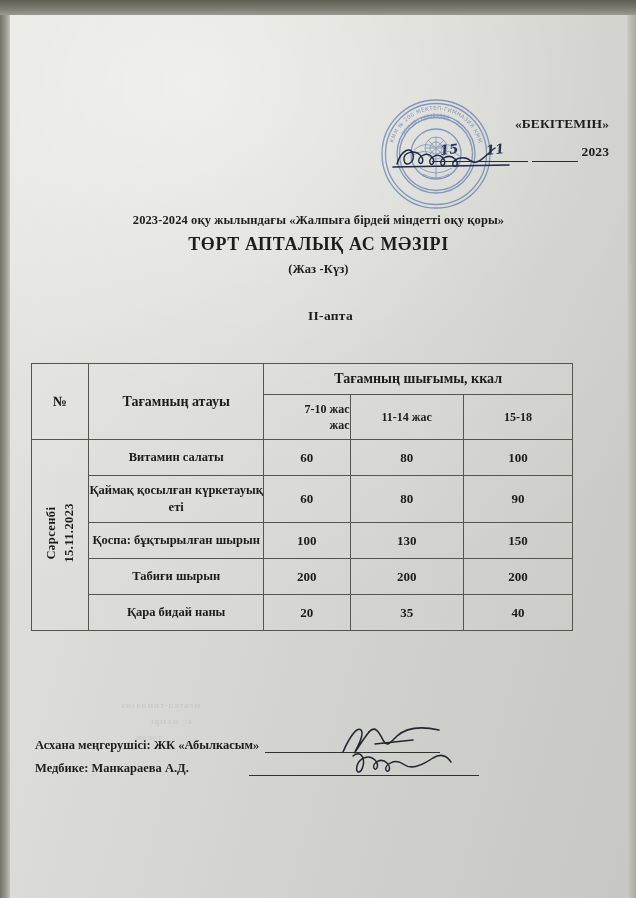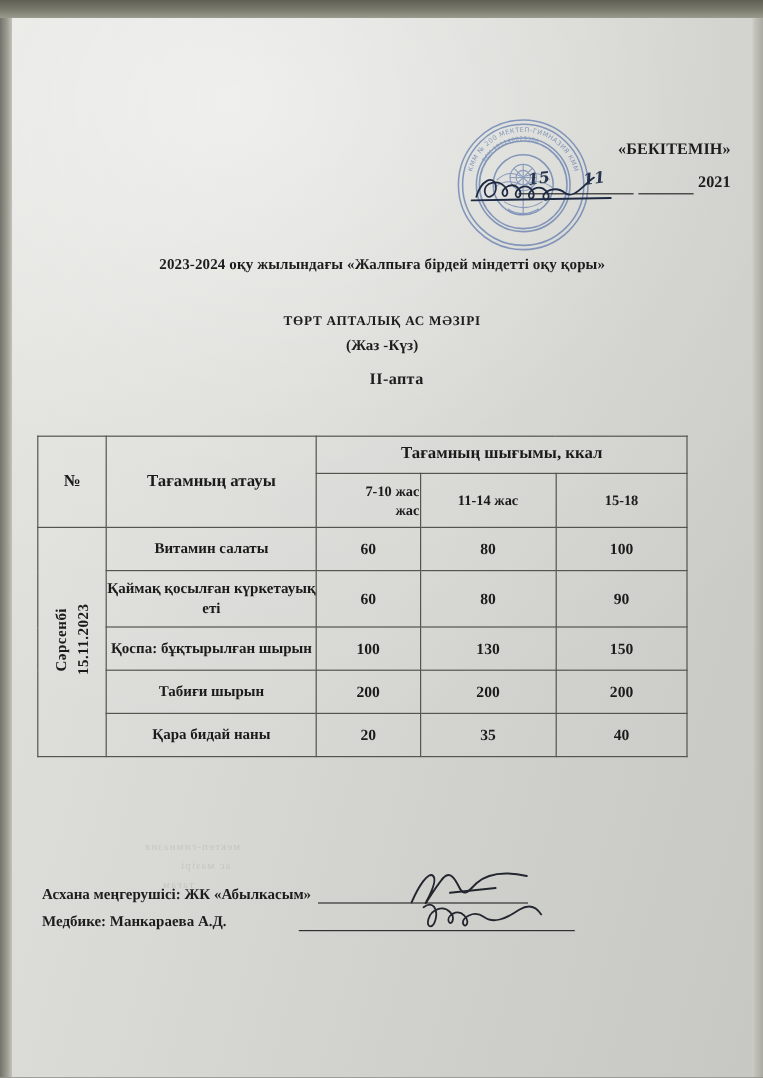--- a/index.html
+++ b/index.html
@@ -144,23 +144,22 @@
     left: 0;
     top: 196px;
     width: 619px;
     text-align: center;
     font-weight: bold;
     font-size: 12.5px;
     line-height: 1.62;
     letter-spacing: 0.1px;
   }
   #title-block .t-big {
-    font-size: 11px;
+    font-size: 18px;
     letter-spacing: 0.6px;
-    margin-top: 30px;
   }
   #title-block .t-sub {
     font-size: 12.5px;
     font-weight: bold;
   }
   #week {
     position: absolute;
     left: 12px;
     top: 294px;
     width: 619px;
@@ -304,21 +303,21 @@
     <div id="approval">
       <div class="ap-line">«БЕКІТЕМІН»</div>
       <div id="date-row">
         <span class="date-slot d1">
           <span class="hand">15</span>
         </span>
         <span class="date-slot d2">
           <span class="hand">11</span>
         </span>
         <span class="date-slot d3"></span>
-        <span>2021</span>
+        <span>2023</span>
       </div>
     </div>
 
     <div id="dir-sign">
       <svg viewBox="0 0 130 34" width="130" height="34" aria-hidden="true">
         <g fill="none" stroke="#1f2b44" stroke-width="1.5" stroke-linecap="round">
           <path d="M6,22 C10,8 20,4 22,12 C24,21 14,26 13,18 C12,10 24,7 30,14 C34,19 30,24 28,20 C26,15 36,9 41,15 C45,20 41,25 39,21 C37,16 47,10 52,16 C56,21 52,26 50,22 C48,17 58,11 64,17 C69,22 64,27 62,23 C60,18 72,12 80,19"></path>
           <path d="M80,19 C88,24 95,12 104,6"></path>
           <path d="M2,25 L118,23"></path>
         </g>

